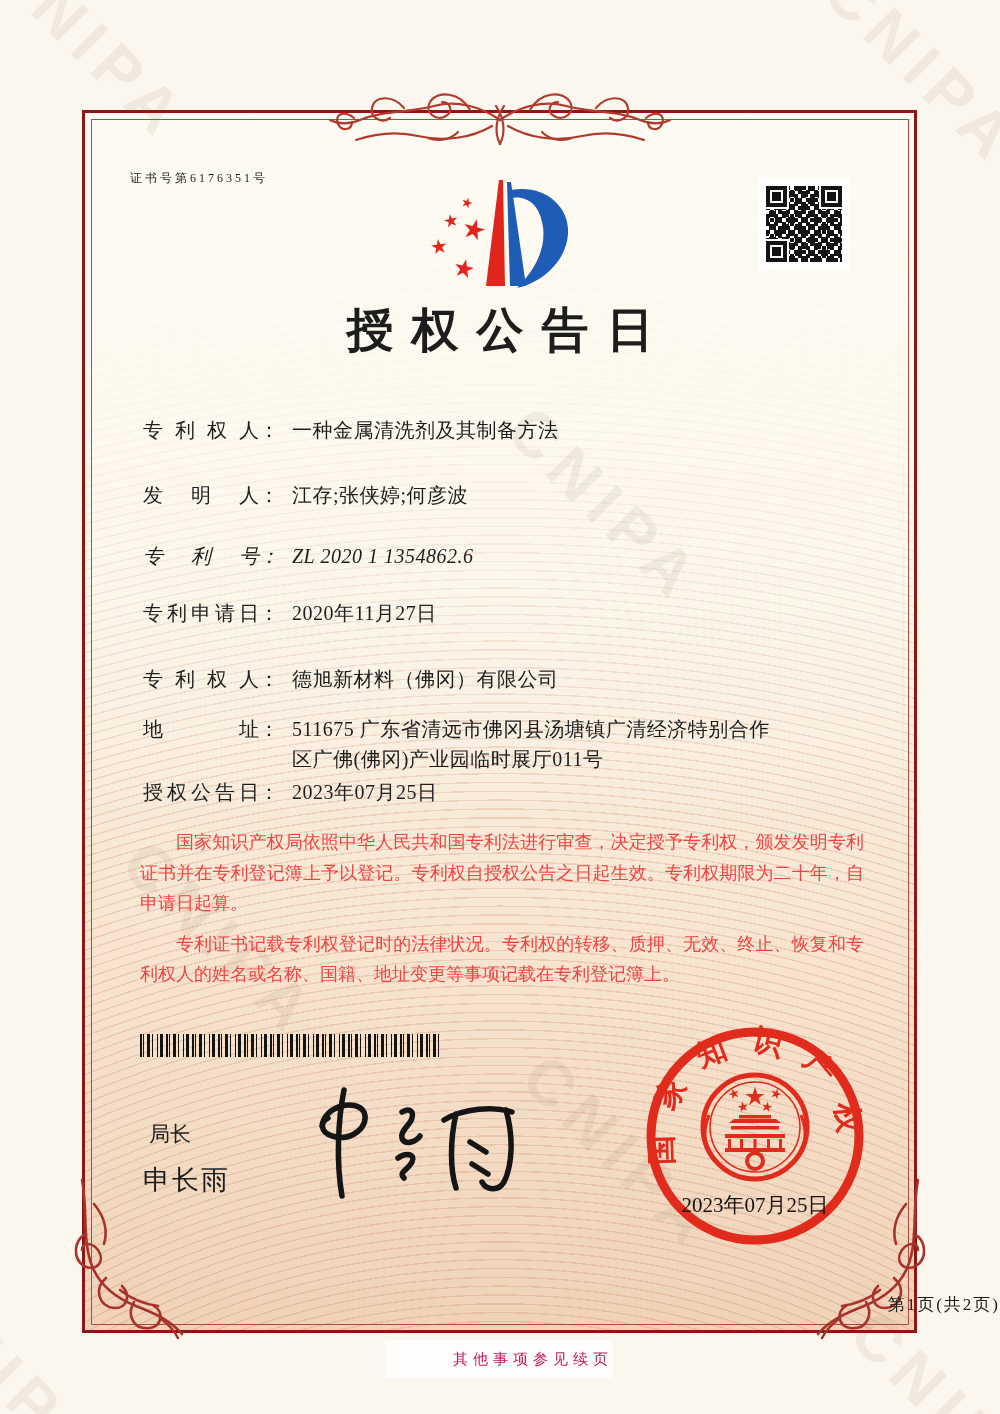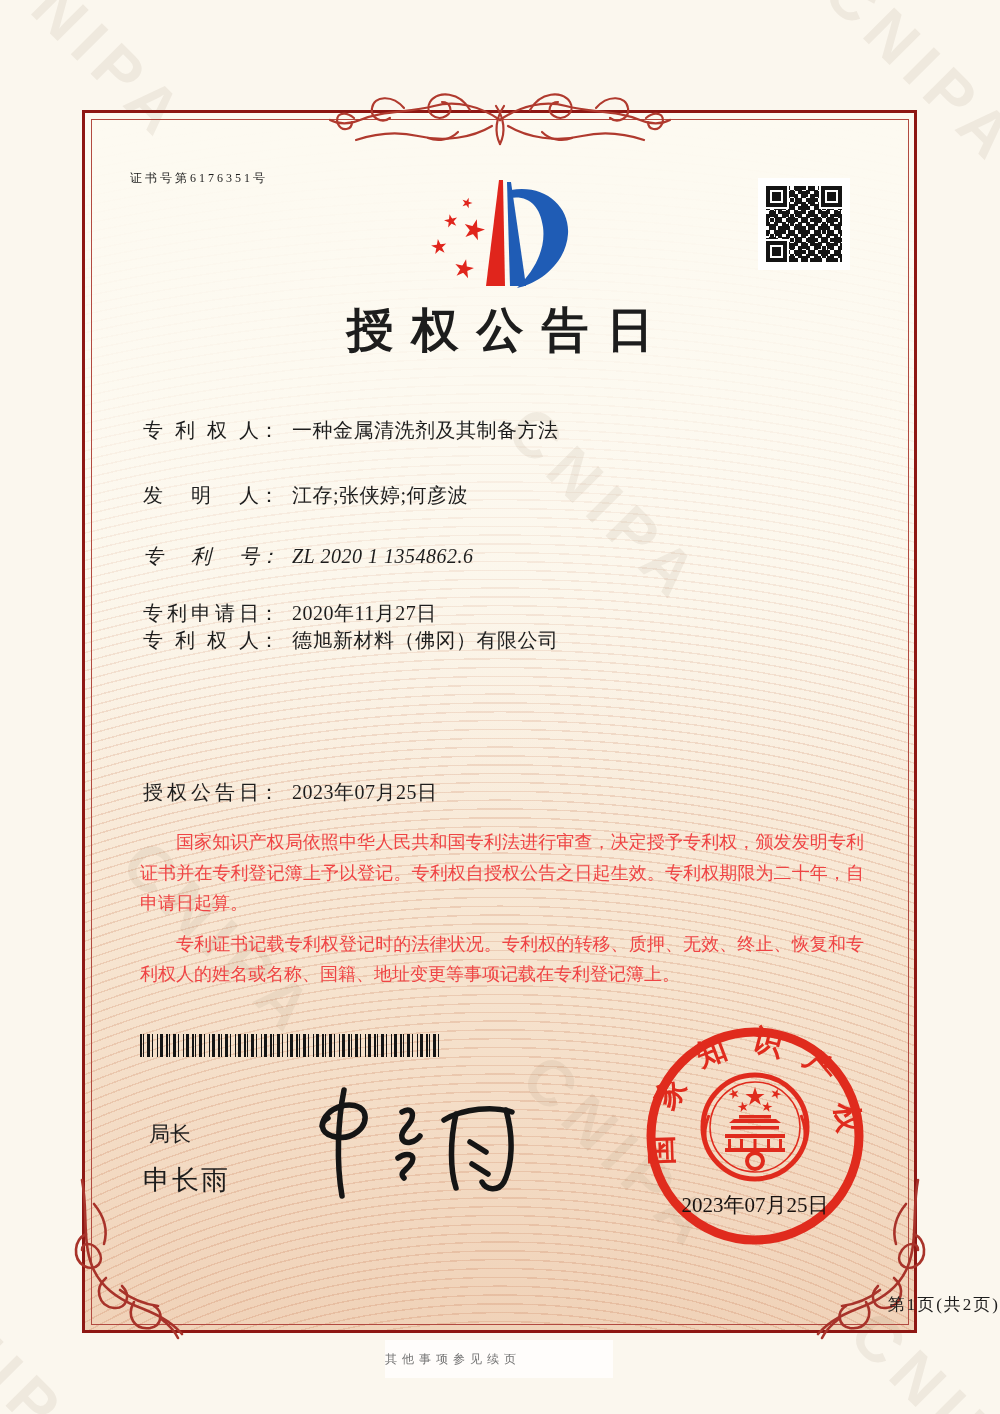--- a/index.html
+++ b/index.html
@@ -53,21 +53,21 @@
              font-family:"Liberation Sans","DejaVu Sans",sans-serif;letter-spacing:2px;}
   .sig{position:absolute;left:298px;top:1082px;z-index:5;}
   
   .seal{position:absolute;left:640px;top:1021px;width:230px;height:230px;z-index:6;}
   .seal-date{position:absolute;left:0;top:170px;width:100%;text-align:center;font-size:21px;
              color:#171210;letter-spacing:0;z-index:7;}
   
   .page-ind{position:absolute;left:0;top:1293px;width:100%;text-align:right;font-size:17px;
             letter-spacing:2px;z-index:5;}
   .cont-note{position:absolute;left:385px;top:1340px;width:228px;height:38px;background:#fffdfb;
-             text-align:left;font-size:12px;letter-spacing:5px;line-height:38px;z-index:5;color:#737373;}
+             text-align:right;font-size:15px;letter-spacing:5px;line-height:38px;z-index:5;color:#be185d;}
 </style>
 </head>
 <body>
 
 <div class="page">
 
   <span class="wm" style="left:30px;top:-70px;">CNIPA</span>
   <span class="wm" style="left:862px;top:-46px;">CNIPA</span>
   <span class="wm" style="left:545px;top:392px;">CNIPA</span>
   <span class="wm" style="left:-160px;top:560px;">CNIPA</span>
@@ -160,23 +160,27 @@
     <span class="val">江存;张侠婷;何彦波</span>
   </div>
   <div class="row" style="top:541px;font-style:italic;">
     <span class="lab">专利号</span><span class="colon">：</span>
     <span class="val">ZL 2020 1 1354862.6</span>
   </div>
   <div class="row" style="top:598px;">
     <span class="lab">专利申请日</span><span class="colon">：</span>
     <span class="val">2020年11月27日</span>
   </div>
-  <div class="row" style="top:625px;font-family:Liberation Serif, serif;">
+  <div class="row" style="top:664px;font-family:Liberation Serif, serif;">
     <span class="lab">专利权人</span><span class="colon">：</span>
     <span class="val">德旭新材料（佛冈）有限公司</span>
+  </div>
+  <div class="row" style="top:714px;">
+    <span class="lab">地址</span><span class="colon">：</span>
+    <span class="val addr">511675 广东省清远市佛冈县汤塘镇广清经济特别合作区广佛(佛冈)产业园临时展厅011号</span>
   </div>
   <div class="row" style="top:777px;">
     <span class="lab">授权公告日</span><span class="colon">：</span>
     <span class="val">2023年07月25日</span>
   </div>
 
   <div class="body-text">
     <p>国家知识产权局依照中华人民共和国专利法进行审查，决定授予专利权，颁发发明专利证书并在专利登记簿上予以登记。专利权自授权公告之日起生效。专利权期限为二十年，自申请日起算。</p>
     <p>专利证书记载专利权登记时的法律状况。专利权的转移、质押、无效、终止、恢复和专利权人的姓名或名称、国籍、地址变更等事项记载在专利登记簿上。</p>
   </div>

